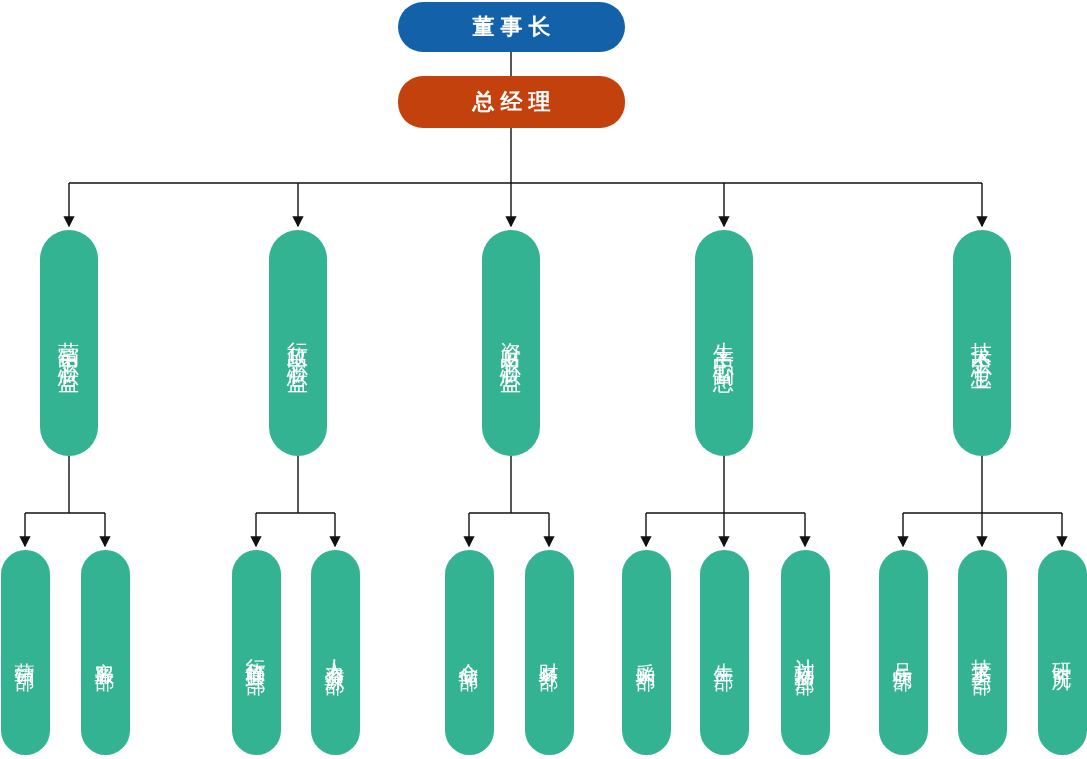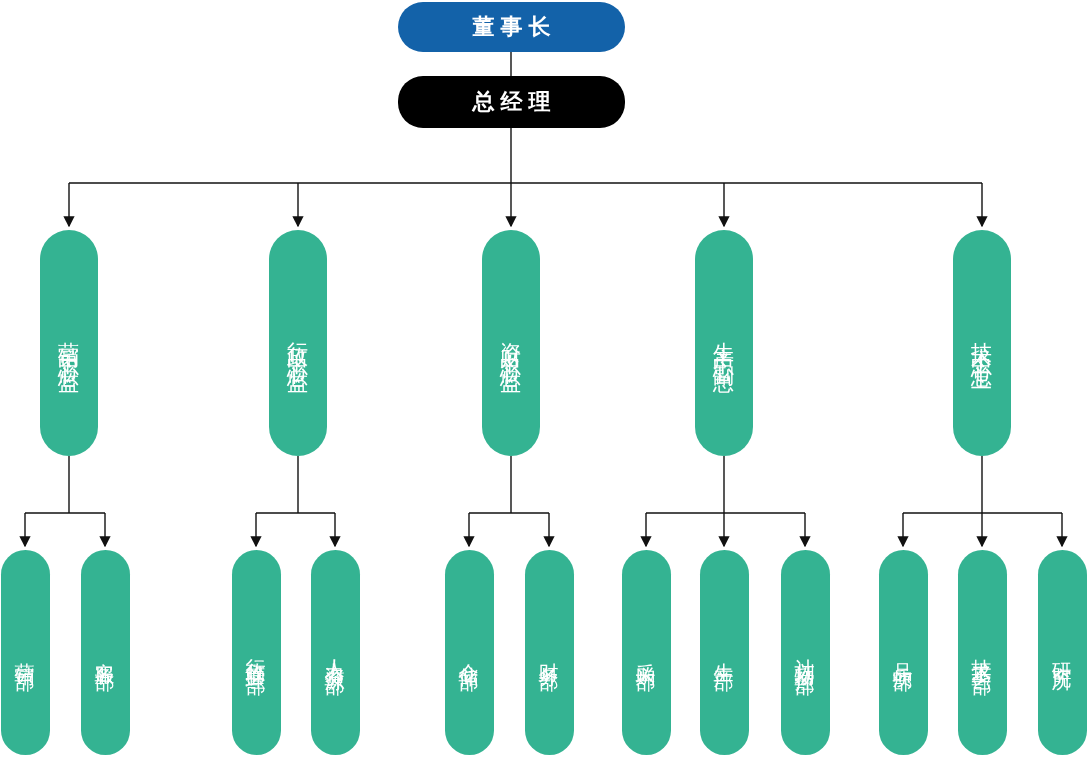--- a/index.html
+++ b/index.html
@@ -18,21 +18,21 @@
     box-sizing:border-box;
   }
   .node-h{
     background:#1362A9;
     border-radius:25px;
     font-size:22px;
     font-weight:bold;
     letter-spacing:6px;
     text-indent:6px;
   }
-  .node-gm{background:#000000;}
+  .node-gm{background:#c2410c;}
   .node-v{
     background:#34B392;
     border-radius:29px;
   }
   .node-v .vtext{
     writing-mode:vertical-rl;
     text-orientation:upright;
     font-size:21px;
     letter-spacing:6px;
     line-height:1;

